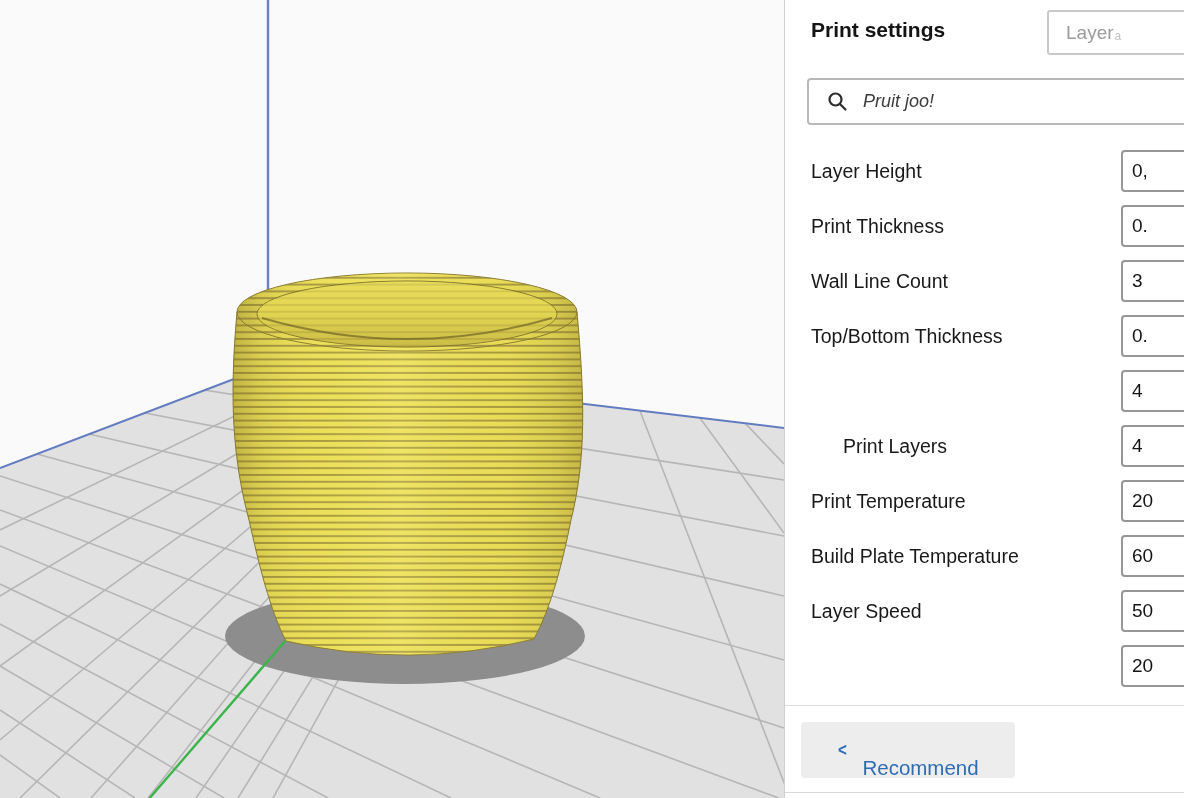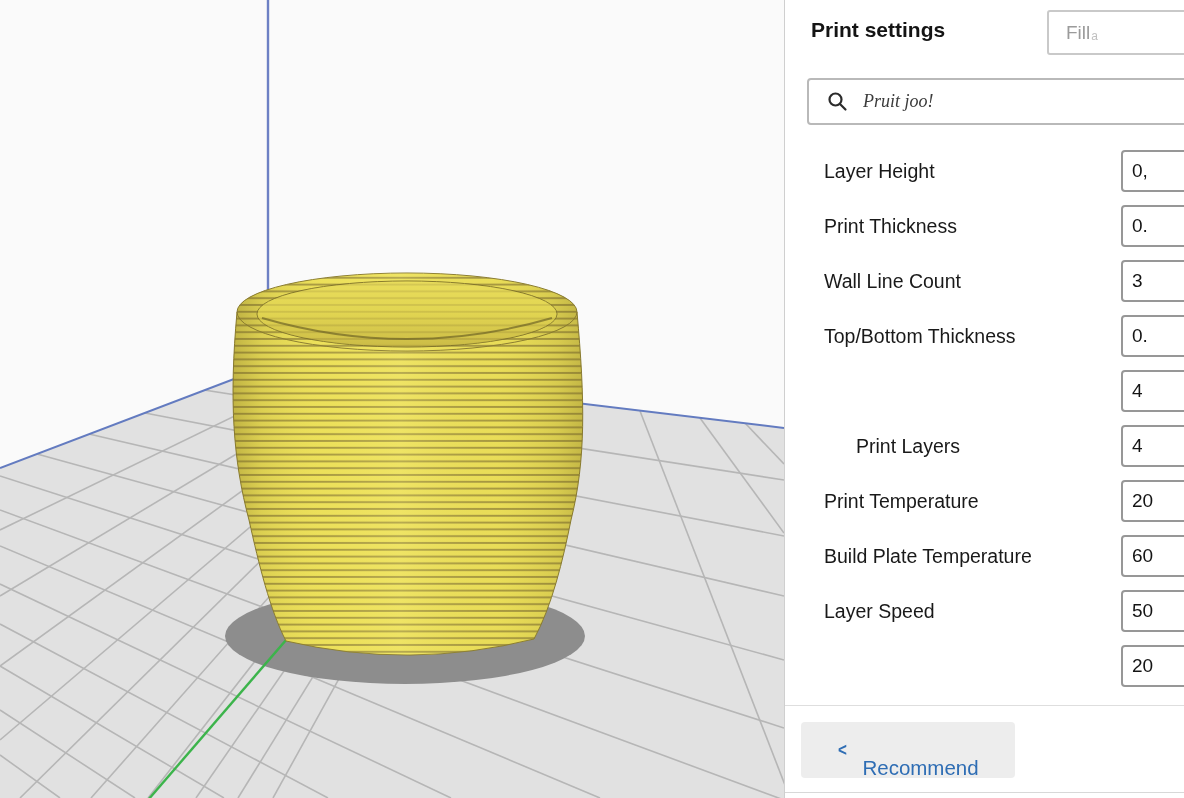--- a/index.html
+++ b/index.html
@@ -18,26 +18,26 @@
     border:2px solid #c9c9c9;border-radius:3px;background:#fff;display:flex;align-items:center;
     padding-left:17px;cursor:pointer;}
   .profile-box .pv{font-size:19px;color:#9b9b9b;}
   .profile-box .ps{font-size:12px;color:#c0c0c0;margin-left:1px;align-self:center;margin-top:6px;}
 
   .search-box{position:absolute;left:22px;top:78px;width:400px;height:47px;box-sizing:border-box;
     border:2px solid #b9b9b9;border-radius:4px;background:#fff;display:flex;align-items:center;
     padding-left:18px;}
   .search-box svg{flex:0 0 auto;margin-right:13px;}
   .search-box input{border:none;outline:none;background:transparent;font-size:18px;color:#333;
-    font-style:italic;width:230px;font-family:Liberation Serif, serif;}
+    font-style:italic;width:230px;font-family:Liberation Sans, sans-serif;}
   .search-box input::placeholder{color:#3b3b3b;font-style:italic;opacity:1;}
 
   .settings{position:absolute;left:0;top:144px;width:100%;}
   .srow{position:relative;height:55px;}
-  .srow .lbl{position:absolute;left:26px;top:0;line-height:55px;font-size:19.5px;color:#191919;white-space:nowrap;margin-left:13px;}
+  .srow .lbl{position:absolute;left:26px;top:0;line-height:55px;font-size:19.5px;color:#191919;white-space:nowrap;}
   .srow.indent .lbl{left:58px;}
   .srow .val{position:absolute;left:336px;top:6px;width:76px;height:42px;box-sizing:border-box;
     border:2px solid #979797;border-radius:4px;background:#fff;display:flex;align-items:center;
     padding-left:9px;font-size:19px;color:#141414;cursor:text;}
 
   .divider{position:absolute;left:0;top:705px;width:100%;height:1px;background:#dedede;}
   .recommend-btn{position:absolute;left:16px;top:722px;width:214px;height:56px;background:#ededed;
     border-radius:4px;display:flex;align-items:center;justify-content:center;gap:14px;cursor:pointer;}
   .recommend-btn .chev{color:#2e6db4;font-size:19px;font-weight:700;transform:scaleX(0.8);}
   .recommend-btn .txt{color:#2e6db4;font-size:20.5px;font-weight:400;margin-top:35px;}
@@ -140,21 +140,21 @@
         <path d="M 262 318 Q 407 360 552 318" fill="none" stroke="#5f5520" stroke-width="2" opacity="0.6"></path>
       </g>
     </svg>
   </div>
 
   <div class="panel">
 
     <div class="panel-title">Print settings</div>
 
     <div class="profile-box">
-      <span class="pv">Fill</span>
+      <span class="pv">Layer</span>
       <span class="ps">a</span>
     </div>
 
     <div class="search-box">
       <svg width="21" height="21" viewBox="0 0 21 21">
         <circle cx="8.5" cy="8.5" r="6" fill="none" stroke="#2b2b2b" stroke-width="2.2"></circle>
         <line x1="13" y1="13" x2="18.5" y2="18.5" stroke="#2b2b2b" stroke-width="2.2" stroke-linecap="round"></line>
       </svg>
       <input type="text" placeholder="Pruit joo!" style="">
     </div>

